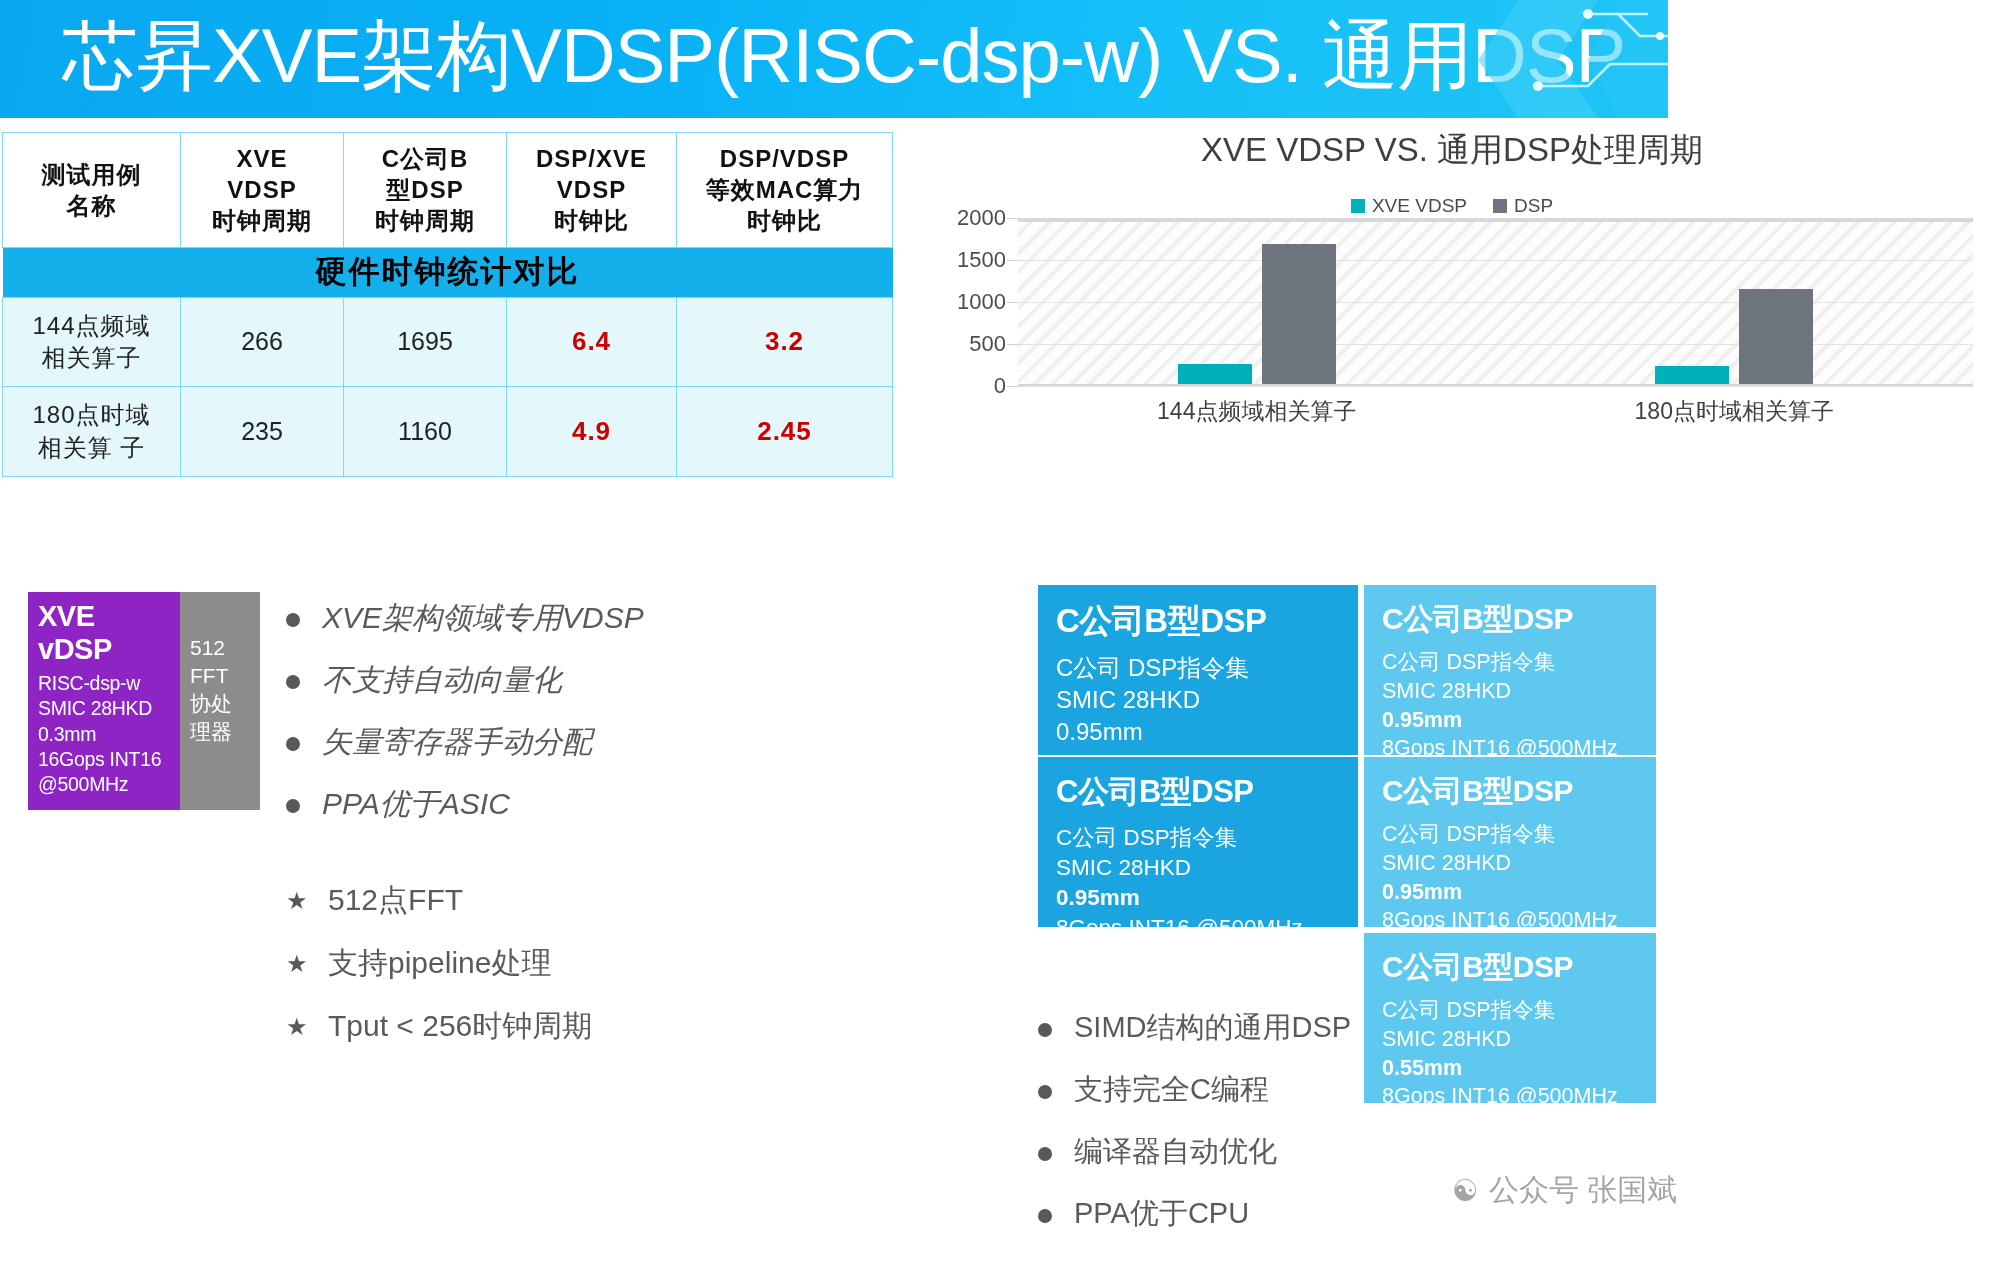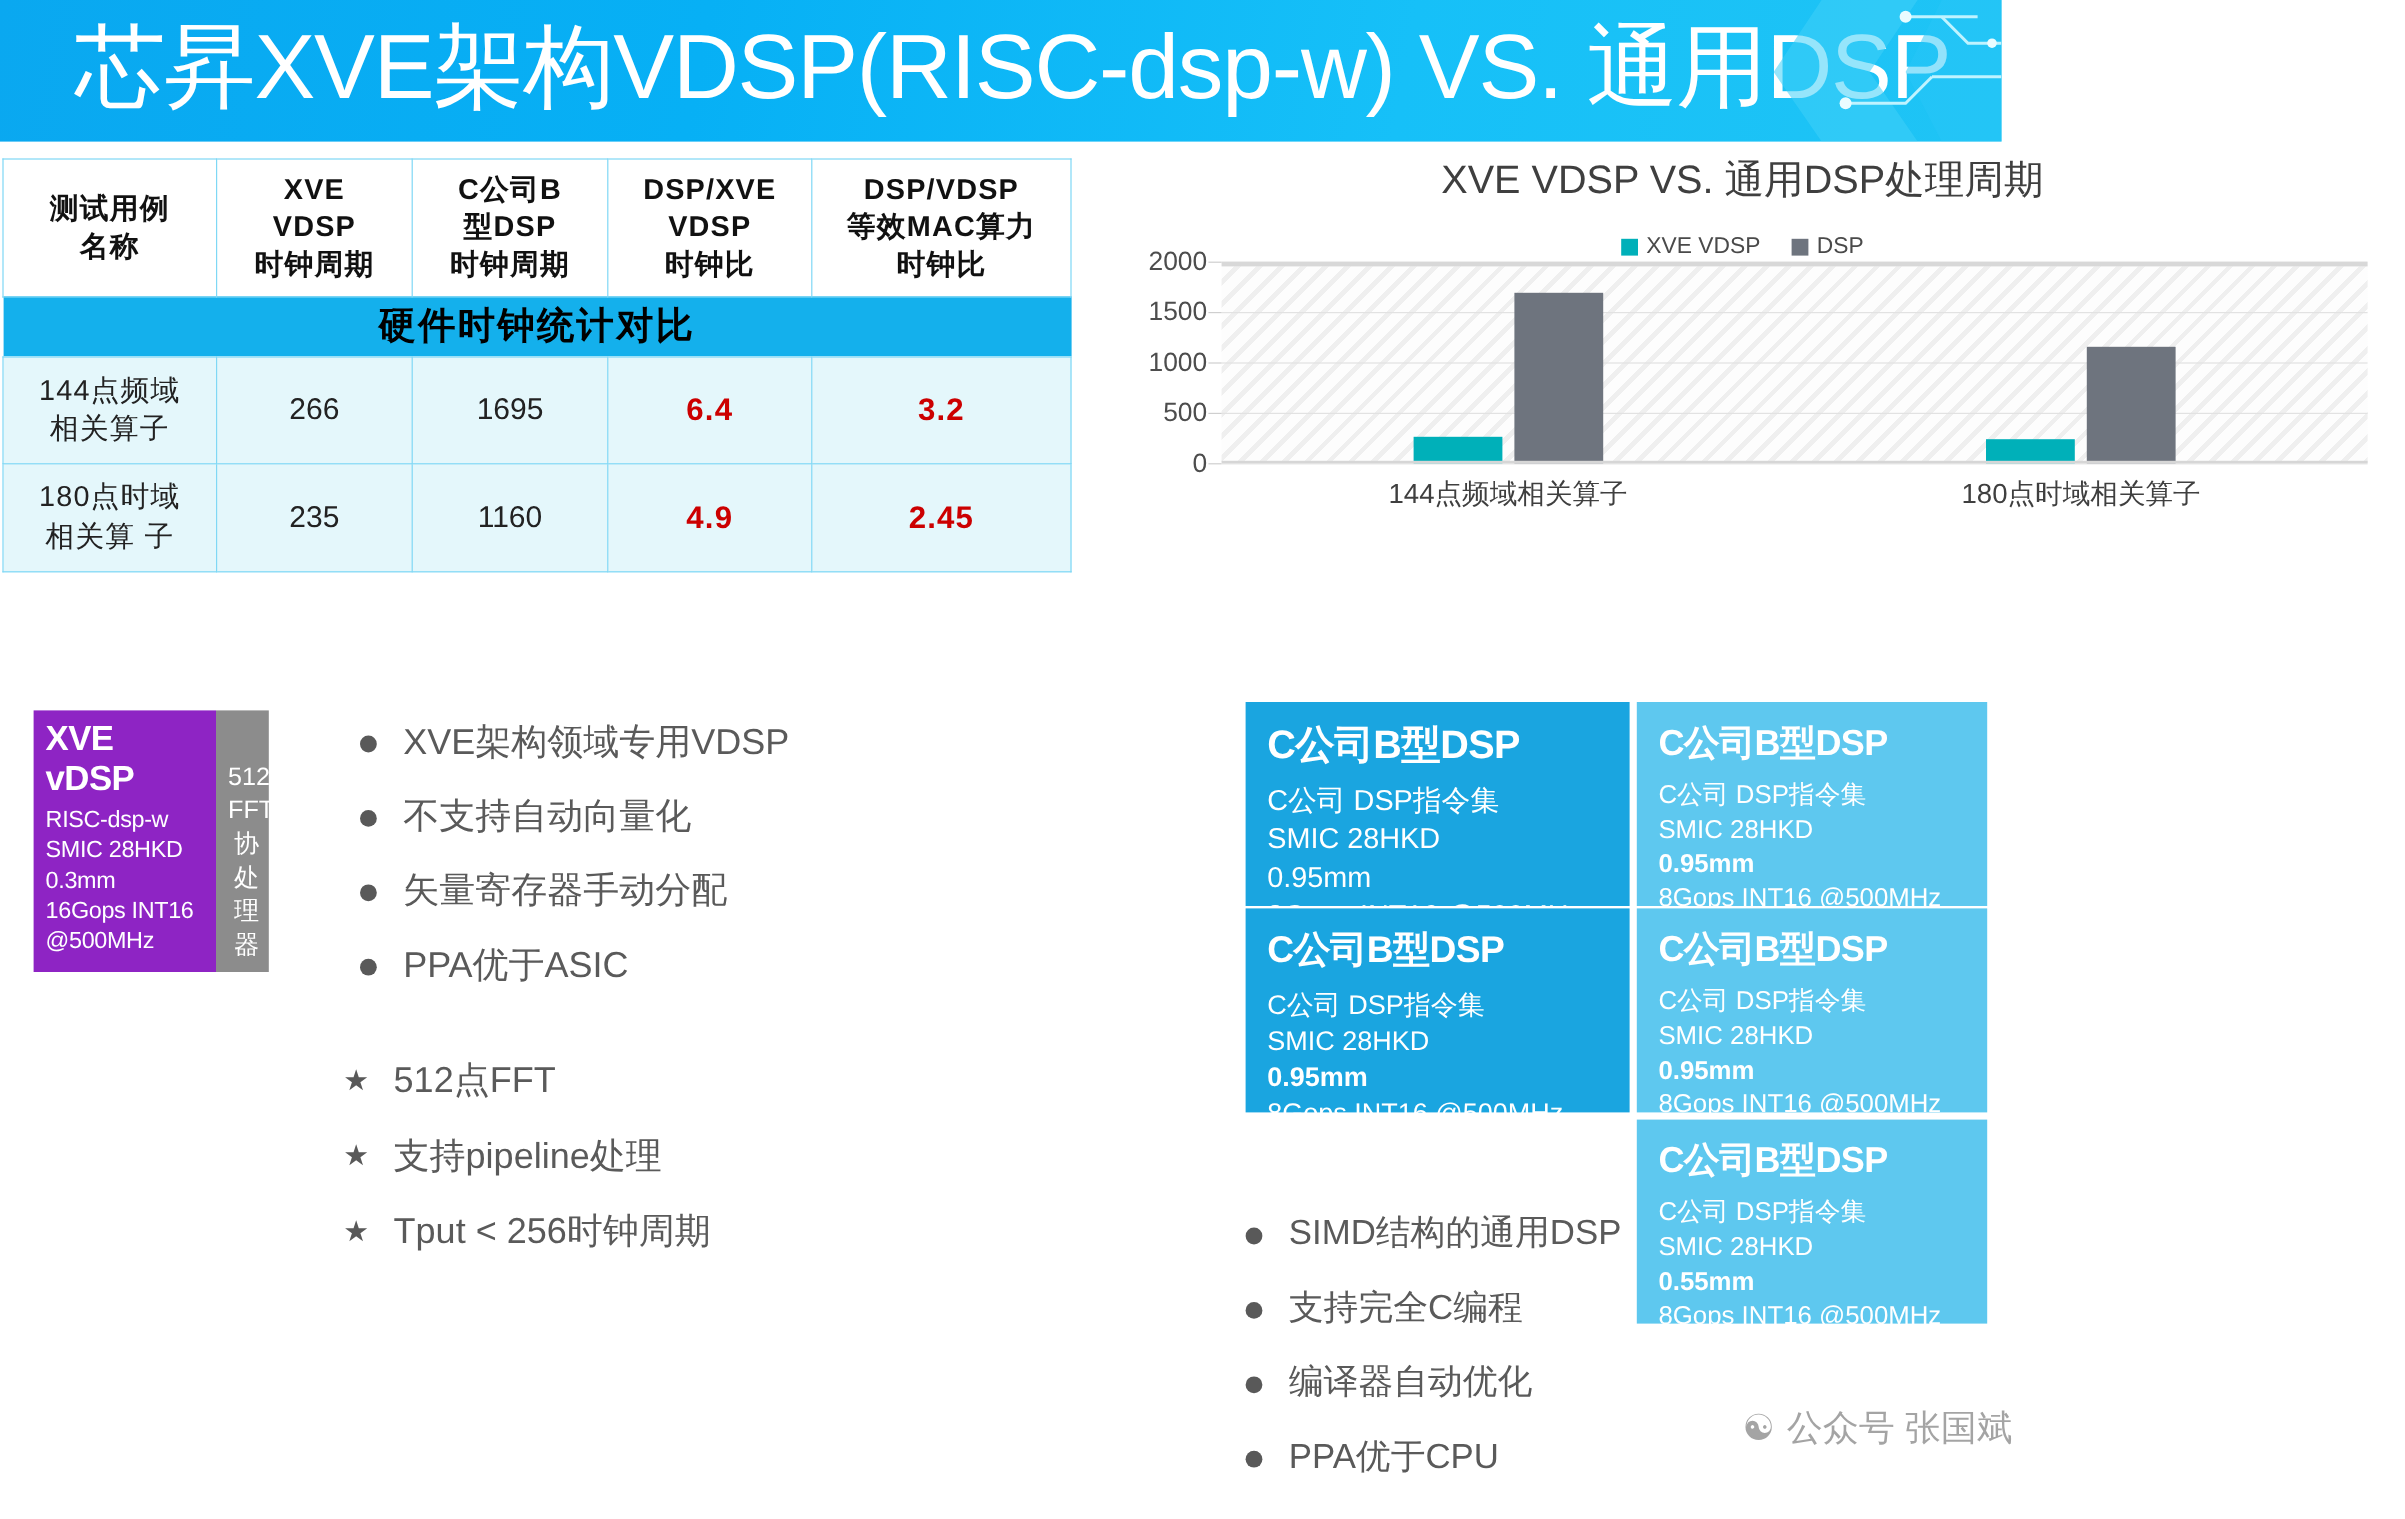--- a/index.html
+++ b/index.html
@@ -77,35 +77,35 @@
   }
 
   
   .chip-group { position:absolute; left:28px; top:592px; display:flex; }
   .chip-main {
     width:152px; background:#8E24C4; color:#fff; padding:8px 10px 12px 10px;
   }
   .chip-main .t { font-size:29px; font-weight:bold; letter-spacing:-0.5px; }
   .chip-main .l { font-size:19.5px; line-height:1.30; margin-top:5px; letter-spacing:-0.3px;}
   .chip-side {
-    width:44px; background:#8C8C8C; color:#fff; padding:42px 8px 8px 10px;
-    font-size:21px; line-height:1.33;text-align:right;
+    width:80px; background:#8C8C8C; color:#fff; padding:42px 8px 8px 10px;
+    font-size:21px; line-height:1.33;
   }
 
   
   .bul-list { position:absolute; }
   .bul { display:flex; align-items:flex-start; gap:22px; }
   .dot {
     width:14px; height:14px; border-radius:50%; background:#595959;
     flex:0 0 14px; margin-top:15px;
   }
   .star { font-size:24px; color:#595959; line-height:1; margin-top:9px; width:20px; flex:0 0 20px;}
   .bul-txt { font-size:30px; color:#5a5a5a; letter-spacing:0px; }
 
-  .list-left { left:300px; top:598px; }
+  .list-left { left:286px; top:598px;font-style:italic; }
   .list-left .bul { margin-bottom:21px; }
   .list-left2 { left:286px; top:880px; }
   .list-left2 .bul { margin-bottom:22px; }
   .list-right { left:1038px; top:1008px; }
   .list-right .bul { margin-bottom:22px; }
   .list-right .bul-txt { font-size:29px; }
 
   
   .cards { position:absolute; left:1038px; top:585px; }
   .card {

